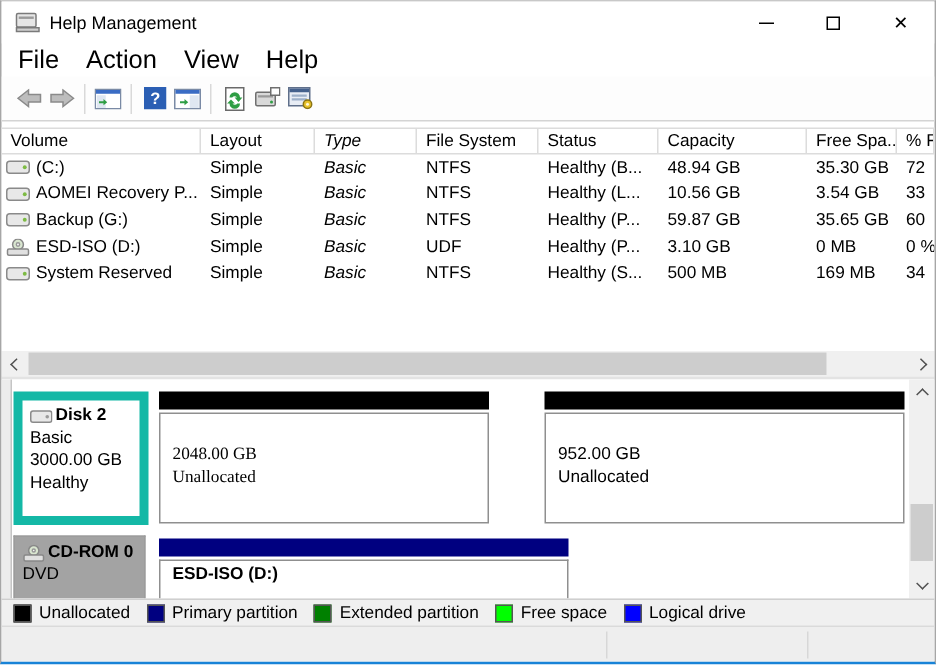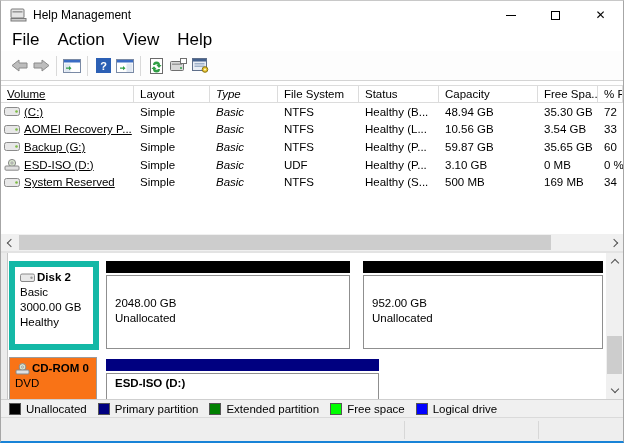--- a/index.html
+++ b/index.html
@@ -23,43 +23,43 @@
   
   .toolbar{position:absolute;top:50px;left:0;right:0;height:30px;display:flex;align-items:center;padding-left:7px;border-bottom:1px solid #d4d4d4;background:#fdfdfd;}
   .tbtn{width:22px;height:24px;display:flex;align-items:center;justify-content:center;}
   .tsep{width:1px;height:20px;background:#d9d9d9;margin:0 4px;}
   
   .listpane{position:absolute;top:84px;left:0;right:0;height:149px;background:#fff;font-size:11.5px;}
   .lhead{display:flex;height:18px;border-top:1px solid #dcdcdc;border-bottom:1px solid #dcdcdc;}
   .lhead .cell{display:flex;align-items:center;padding-left:6px;border-right:1px solid #dcdcdc;white-space:nowrap;overflow:hidden;}
   .lrow{display:flex;height:17.6px;align-items:center;}
   .lrow .cell{padding-left:6px;white-space:nowrap;overflow:hidden;}
-  .c0{width:133px;text-decoration:underline;}.c1{width:76px;}.c2{width:68px;font-style:italic;}.c3{width:81px;}.c4{width:80px;}.c5{width:99px;}.c6{width:60px;}.c7{flex:1;}
+  .c0{width:133px;}.c1{width:76px;}.c2{width:68px;font-style:italic;}.c3{width:81px;}.c4{width:80px;}.c5{width:99px;}.c6{width:60px;}.c7{flex:1;}
   .volcell{display:flex;align-items:center;gap:4px;padding-left:3px !important;}
   
   .hscroll{position:absolute;top:233px;left:0;right:0;height:17px;background:#f0f0f0;}
   .hthumb{position:absolute;top:1px;left:18px;width:532px;height:15px;background:#cdcdcd;}
   .sarrow{position:absolute;width:17px;height:17px;display:flex;align-items:center;justify-content:center;}
   .chev{width:6px;height:6px;border-right:1.6px solid #505050;border-bottom:1.6px solid #505050;display:inline-block;}
   .chev.left{transform:rotate(135deg);margin-left:2px;}
   .chev.right{transform:rotate(-45deg);margin-right:2px;}
   .chev.up{transform:rotate(-135deg);margin-top:3px;}
   .chev.down{transform:rotate(45deg);margin-bottom:3px;}
   .splitter{position:absolute;top:250px;left:0;right:0;height:2px;background:#e3e3e3;}
   
   .gpane{position:absolute;top:252px;left:0;right:0;height:146px;background:#fff;font-size:11.5px;}
   .gutter{position:absolute;left:0;top:0;width:7px;height:100%;background:#ececec;border-right:1px solid #c5c5c5;}
   .dlabel{position:absolute;left:8px;top:8px;width:90px;height:89px;border:6px solid #14b8a6;background:#fff;padding:3px 2px 0 5px;line-height:15px;}
   .dlabel .dname{font-weight:bold;display:flex;align-items:center;gap:2px;}
   .part{position:absolute;top:8px;height:89px;}
   .pbar{height:12px;width:100%;}
   .pbody{margin-top:2px;height:74px;border:1px solid #8f8f8f;background:#fff;padding:20px 0 0 8px;line-height:15px;}
-  .p1{left:105px;width:244px;}
+  .p1{left:105px;width:220px;font-family:Liberation Serif, serif;}
   .p2{left:362px;width:240px;}
-  .cdlabel{position:absolute;left:8px;top:104px;width:88px;height:42px;border:1px solid #9c9c9c;border-bottom:none;background:#f97316;padding:3px 2px 0 5px;line-height:15px;}
+  .cdlabel{position:absolute;left:8px;top:104px;width:88px;height:42px;border:1px solid #9c9c9c;border-bottom:none;background:#a3a3a3;padding:3px 2px 0 5px;line-height:15px;}
   .cdpart{position:absolute;left:105px;top:106px;width:273px;height:40px;}
   .cdbody{margin-top:2px;height:26px;border:1px solid #8f8f8f;border-bottom:none;background:#fff;padding:3px 0 0 8px;font-weight:bold;}
   .vscroll{position:absolute;right:0;top:0;width:17px;height:146px;background:#f0f0f0;}
   .vthumb{position:absolute;left:1px;top:83px;width:15px;height:38px;background:#cdcdcd;}
   
   .legend{position:absolute;top:398px;left:0;right:0;height:18px;background:#f0f0f0;border-top:1px solid #cfcfcf;display:flex;align-items:center;padding-left:8px;font-size:11.5px;}
   .litem{display:flex;align-items:center;margin-right:11px;}
   .lswatch{width:12px;height:12px;margin-right:5px;border:1px solid #555;}
   
   .statusbar{position:absolute;top:416px;left:0;right:0;height:25px;background:#eeeeee;border-top:1px solid #dadada;}

